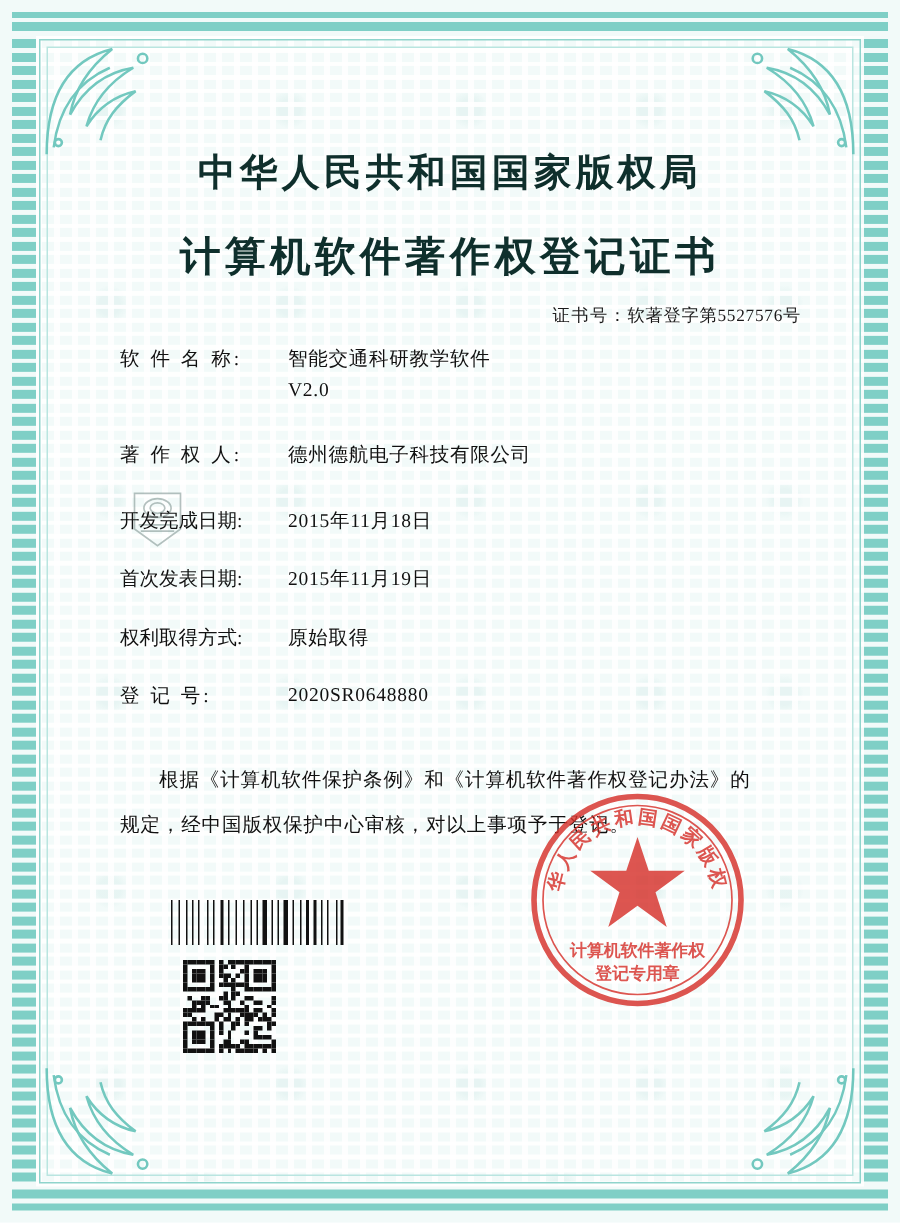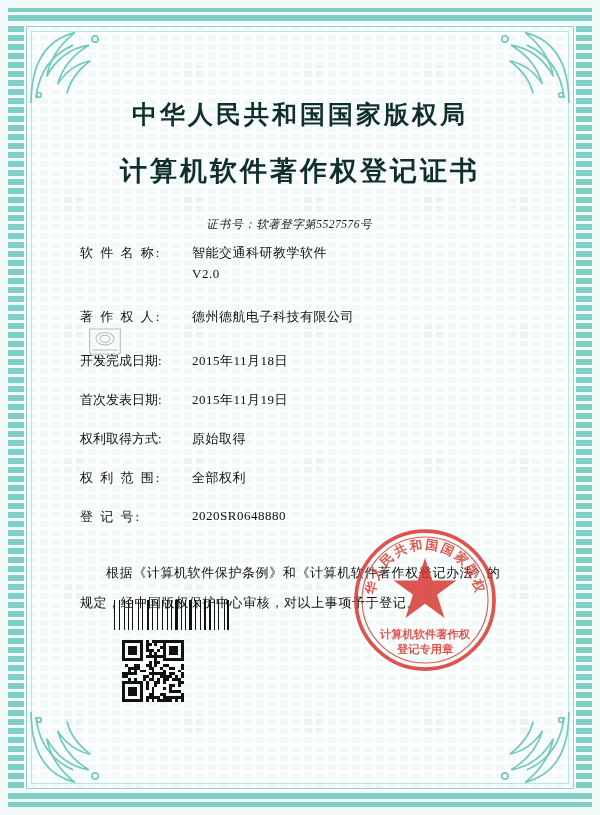--- a/index.html
+++ b/index.html
@@ -109,27 +109,26 @@
     text-align: center;
     font-size: 27px;
     letter-spacing: 3px;
     color: #0f2f2c;
     font-weight: bold;
     margin-top: 22px;
     font-family: "Liberation Serif", serif;
   }
 
   .cert-no {
-    text-align: center;
+    text-align: right;
     font-size: 11.5px;
     color: #1a1a1a;
-    margin-top: 28px;
+    margin-top: 14px;
     padding-right: 22px;
     letter-spacing: 0.5px;
-    font-style: italic;
   }
   .cert-no .label { letter-spacing: 1px; }
 
   .fields {
     margin-top: 12px;
     padding-left: 36px;
     padding-right: 22px;
     position: relative;
   }
   .field-row {
@@ -358,24 +357,20 @@
       <div class="field-row gap-md">
         <div class="field-label tight">首次发表日期:</div>
         <div class="field-value">2015年11月19日</div>
       </div>
 
       <div class="field-row gap-md">
         <div class="field-label tight">权利取得方式:</div>
         <div class="field-value">原始取得</div>
       </div>
 
-      <div class="field-row gap-md">
-        <div class="field-label">权 利 范 围:</div>
-        <div class="field-value">全部权利</div>
-      </div>
 
       <div class="field-row">
         <div class="field-label">登 记 号:</div>
         <div class="field-value">2020SR0648880</div>
       </div>
 
     </div>
 
     <div class="paragraph">
       <span class="indent">根据《计算机软件保护条例》和《计算机软件著作权登记办法》的</span>

